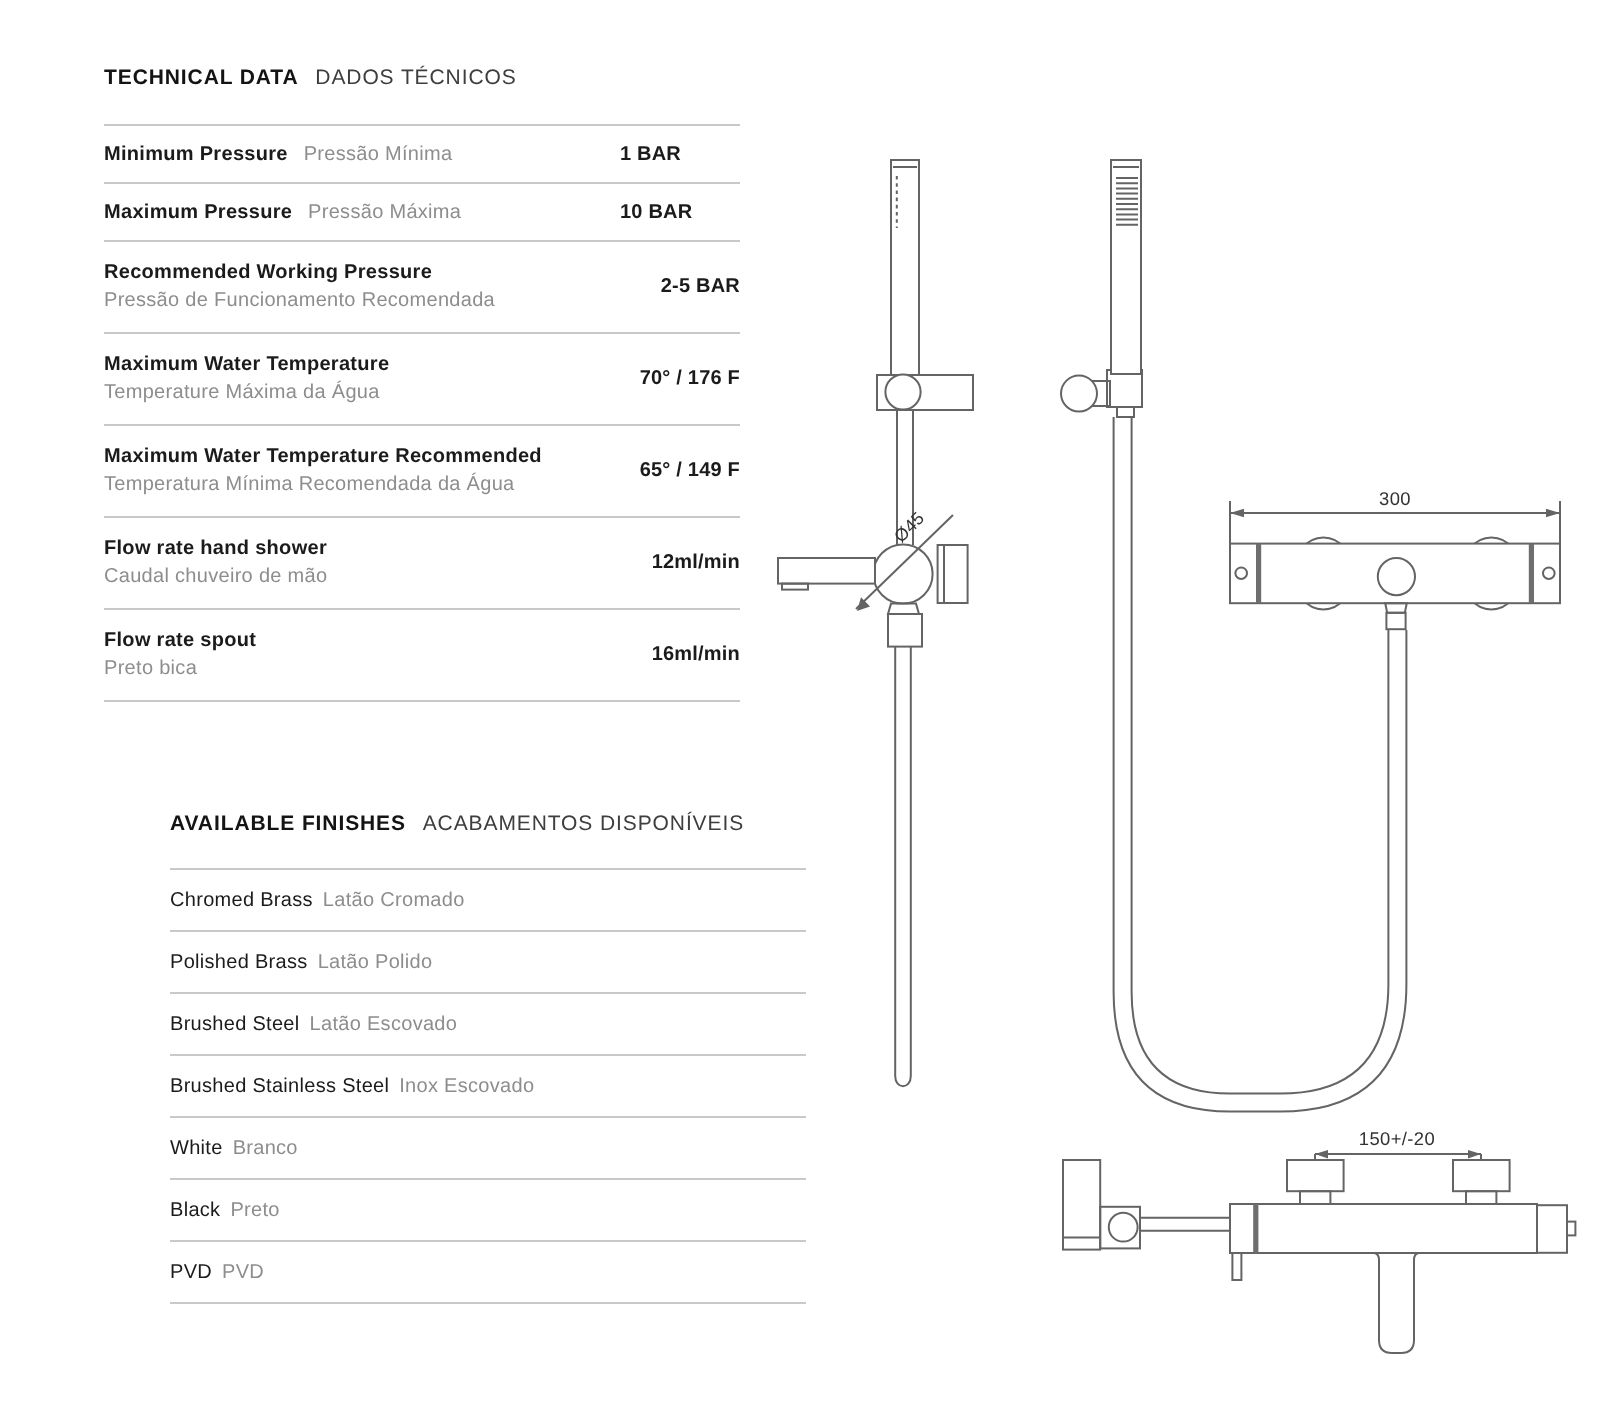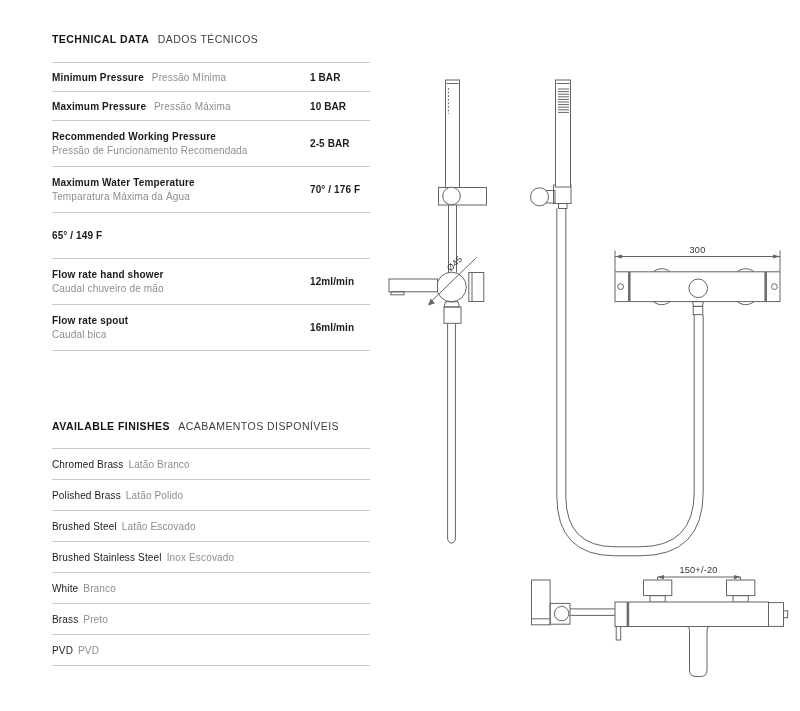--- a/index.html
+++ b/index.html
@@ -3,30 +3,30 @@
 <meta charset="utf-8">
 <style>
   html,body{margin:0;padding:0;}
   body{
     width:800px;height:711px;position:relative;background:#ffffff;
     font-family:"Liberation Sans", sans-serif;color:#1b1b1b;overflow:hidden;
     -webkit-font-smoothing:antialiased;
   }
   .panel{position:absolute;left:52px;width:318px;}
   #tech-panel{top:33px;}
-  #finish-panel{top:420px;}
+  #finish-panel{top:406px;margin-left:33px;}
   .sec-head{font-size:10.5px;letter-spacing:.45px;line-height:13px;white-space:nowrap;}
   .sec-head .en{font-weight:bold;color:#141414;text-align:right;}
   .sec-head .pt{color:#3e3e3e;margin-left:5px;font-weight:normal;}
   .table{border-top:1px solid #c9c9c9;}
   #tech-panel .table{margin-top:16px;}
   #finish-panel .table{margin-top:15px;}
   .row{display:flex;align-items:center;border-bottom:1px solid #c9c9c9;font-size:10px;letter-spacing:.15px;}
   .row.h1{min-height:28px;}
-  .row.h2{min-height:45px;}
+  .row.h2{min-height:45px;justify-content:space-between;}
   .lbl{width:258px;padding-right:6px;box-sizing:border-box;}
   .lbl .en{font-weight:bold;color:#1b1b1b;}
   .lbl .pt{color:#8d8d8d;}
   .lbl.inline .pt{margin-left:5px;}
   .lbl.stack .en,.lbl.stack .pt{display:block;line-height:13.5px;}
   .val{font-weight:bold;color:#1b1b1b;white-space:nowrap;letter-spacing:.1px;}
   .frow{display:flex;align-items:center;min-height:30px;border-bottom:1px solid #c9c9c9;font-size:10px;letter-spacing:.15px;}
   .frow .en{font-weight:normal;color:#1b1b1b;}
   .frow .pt{color:#8d8d8d;margin-left:5px;}
   #diagram{position:absolute;left:0;top:0;width:800px;height:711px;}
@@ -63,72 +63,76 @@
     <div class="row h2">
       <div class="lbl stack">
         <span class="en">Recommended Working Pressure</span>
         <span class="pt">Pressão de Funcionamento Recomendada</span>
       </div>
       <div class="val">2-5 BAR</div>
     </div>
     <div class="row h2">
       <div class="lbl stack">
         <span class="en">Maximum Water Temperature</span>
-        <span class="pt">Temparatura Máxima da Água</span>
+        <span class="pt">Temperature Máxima da Água</span>
       </div>
       <div class="val">70° / 176 F</div>
     </div>
     <div class="row h2">
+      <div class="lbl stack">
+        <span class="en">Maximum Water Temperature Recommended</span>
+        <span class="pt">Temperatura Mínima Recomendada da Água</span>
+      </div>
       <div class="val">65° / 149 F</div>
     </div>
     <div class="row h2">
       <div class="lbl stack">
         <span class="en">Flow rate hand shower</span>
         <span class="pt">Caudal chuveiro de mão</span>
       </div>
       <div class="val">12ml/min</div>
     </div>
     <div class="row h2">
       <div class="lbl stack">
         <span class="en">Flow rate spout</span>
-        <span class="pt">Caudal bica</span>
+        <span class="pt">Preto bica</span>
       </div>
       <div class="val">16ml/min</div>
     </div>
   </div>
 </div>
 
 <div class="panel" id="finish-panel">
   <div class="sec-head">
     <span class="en">AVAILABLE FINISHES</span>
     <span class="pt">ACABAMENTOS DISPONÍVEIS</span>
   </div>
   <div class="table">
     <div class="frow">
       <span class="en">Chromed Brass</span>
-      <span class="pt">Latão Branco</span>
+      <span class="pt">Latão Cromado</span>
     </div>
     <div class="frow">
       <span class="en">Polished Brass</span>
       <span class="pt">Latão Polido</span>
     </div>
     <div class="frow">
       <span class="en">Brushed Steel</span>
       <span class="pt">Latão Escovado</span>
     </div>
     <div class="frow">
       <span class="en">Brushed Stainless Steel</span>
       <span class="pt">Inox Escovado</span>
     </div>
     <div class="frow">
       <span class="en">White</span>
       <span class="pt">Branco</span>
     </div>
     <div class="frow">
-      <span class="en">Brass</span>
+      <span class="en">Black</span>
       <span class="pt">Preto</span>
     </div>
     <div class="frow">
       <span class="en">PVD</span>
       <span class="pt">PVD</span>
     </div>
   </div>
 </div>
 
 <svg id="diagram" viewBox="0 0 800 711">

